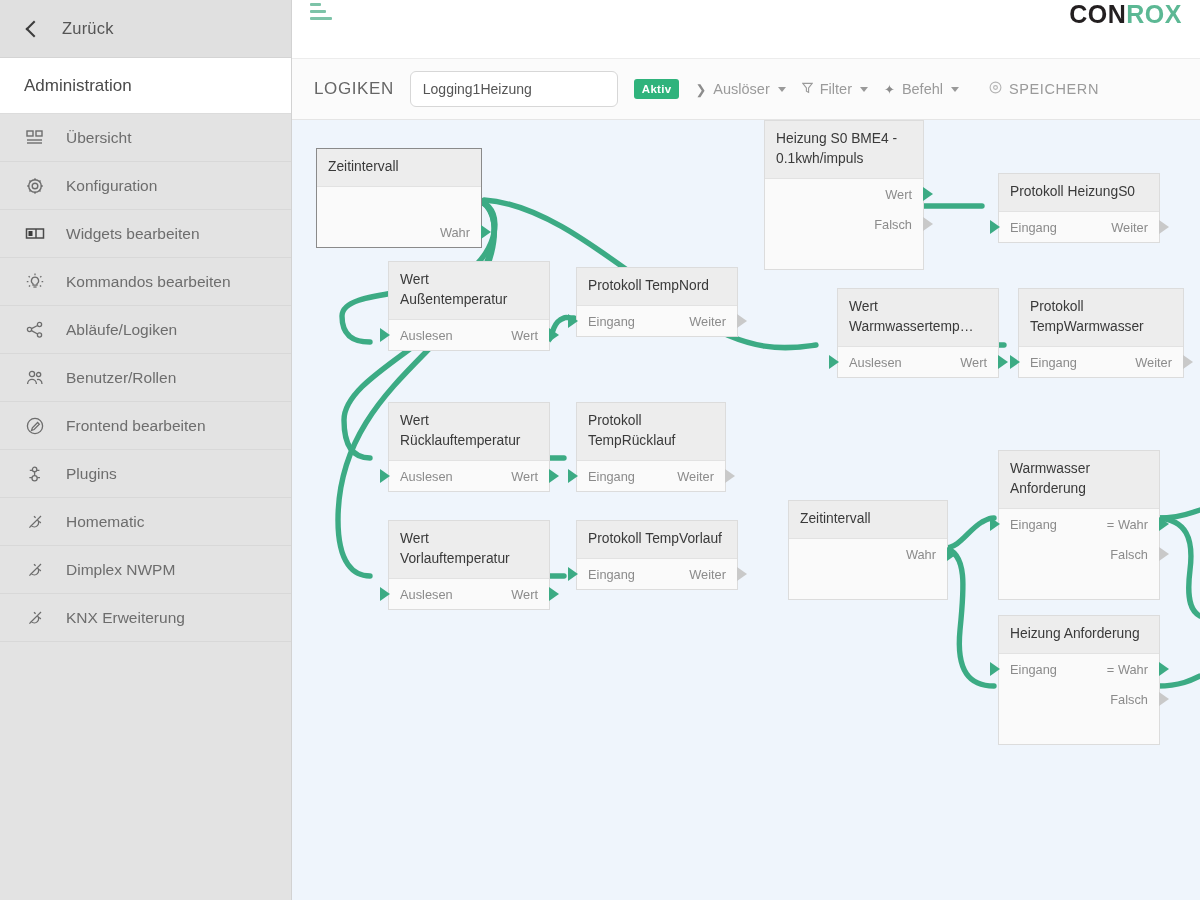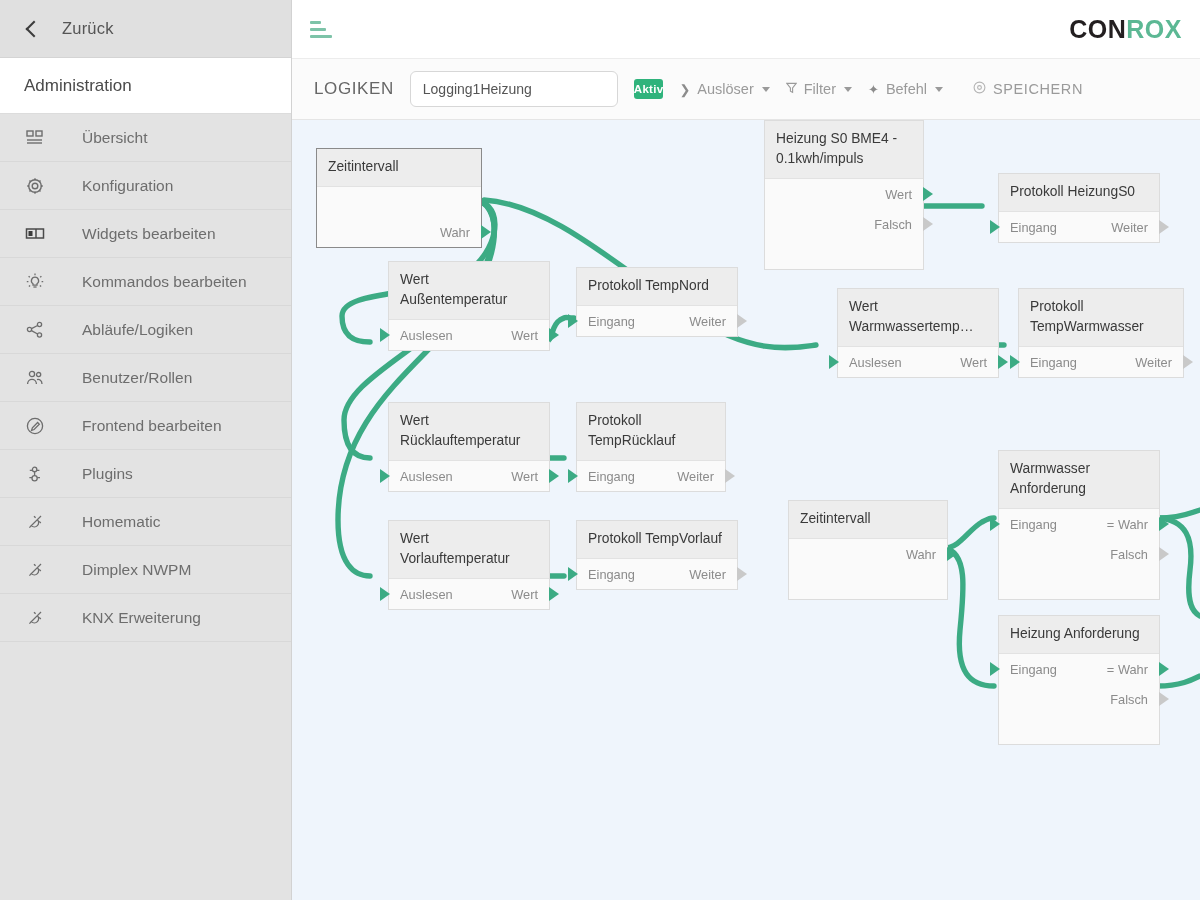--- a/index.html
+++ b/index.html
@@ -38,34 +38,34 @@
   .admin-row {
     height: 56px; display: flex; align-items: center;
     padding-left: 24px; background: #ffffff;
     border-bottom: 1px solid #dcdcdc;
   }
   .admin-label { font-size: 17px; color: #4a4a4a; }
 
   .nav { display: flex; flex-direction: column; }
   .nav-item {
     height: 48px; display: flex; align-items: center;
-    padding-left: 24px; gap: 36px;
+    padding-left: 24px; gap: 20px;
     border-bottom: 1px solid #d8d8d8;
     cursor: pointer;
     background: #e3e3e3;
   }
   .nav-icon { width: 22px; height: 22px; flex: 0 0 22px; display: flex; align-items: center; justify-content: center; }
   .nav-icon svg { display: block; }
   .nav-label { font-size: 15.5px; color: #6d6d6d; white-space: nowrap; }
 
   
   .main { flex: 1; position: relative; height: 900px; background: #eff5fc; }
 
   .topbar {
-    height: 58px; background: #ffffff; display: flex; align-items: center;
+    height: 58px; background: #ffffff; display: flex; 
     padding: 0 18px; justify-content: space-between;
   }
   .ham { width: 28px; height: 22px; display: flex; flex-direction: column; justify-content: center; gap: 4px; cursor: pointer; }
   .ham i { display: block; height: 3px; background: #7dc3a8; border-radius: 1px; }
   .ham i:nth-child(1) { width: 11px; }
   .ham i:nth-child(2) { width: 16px; }
   .ham i:nth-child(3) { width: 22px; }
   .logo { font-size: 25px; font-weight: bold; letter-spacing: .5px; user-select: none; }
   .logo .dark { color: #231f20; }
   .logo .green { color: #5cb894; }
@@ -76,21 +76,21 @@
     display: flex; align-items: center; padding: 0 22px; gap: 16px;
   }
   .tb-title { font-size: 17px; color: #666; letter-spacing: .6px; }
   .tb-input {
     width: 208px; height: 36px; border: 1px solid #d7d7d7; background: #fff;
     font-size: 14px; color: #555; padding: 0 12px; outline: none; border-radius: 6px;
     font-family: "Liberation Sans", sans-serif;
   }
   .badge-aktiv {
     background: #2fb37c; color: #fff; font-size: 11.5px; font-weight: bold;
-    padding: 4px 0; border-radius: 3px; letter-spacing: .3px;
+    padding: 4px 8px; border-radius: 3px; letter-spacing: .3px;
   }
   .tb-btn {
     display: flex; align-items: center; gap: 7px; font-size: 14.5px; color: #9a9a9a;
     cursor: pointer; white-space: nowrap;
   }
   .tb-btn .gi { color: #8c8c8c; font-size: 13px; display: inline-block; }
   .caret { width: 0; height: 0; border-left: 4px solid transparent; border-right: 4px solid transparent; border-top: 5px solid #9a9a9a; margin-left: 1px; }
 
   
   .canvas { position: absolute; left: 0; top: 120px; right: 0; bottom: 0; background: #eff5fc; overflow: hidden; }

